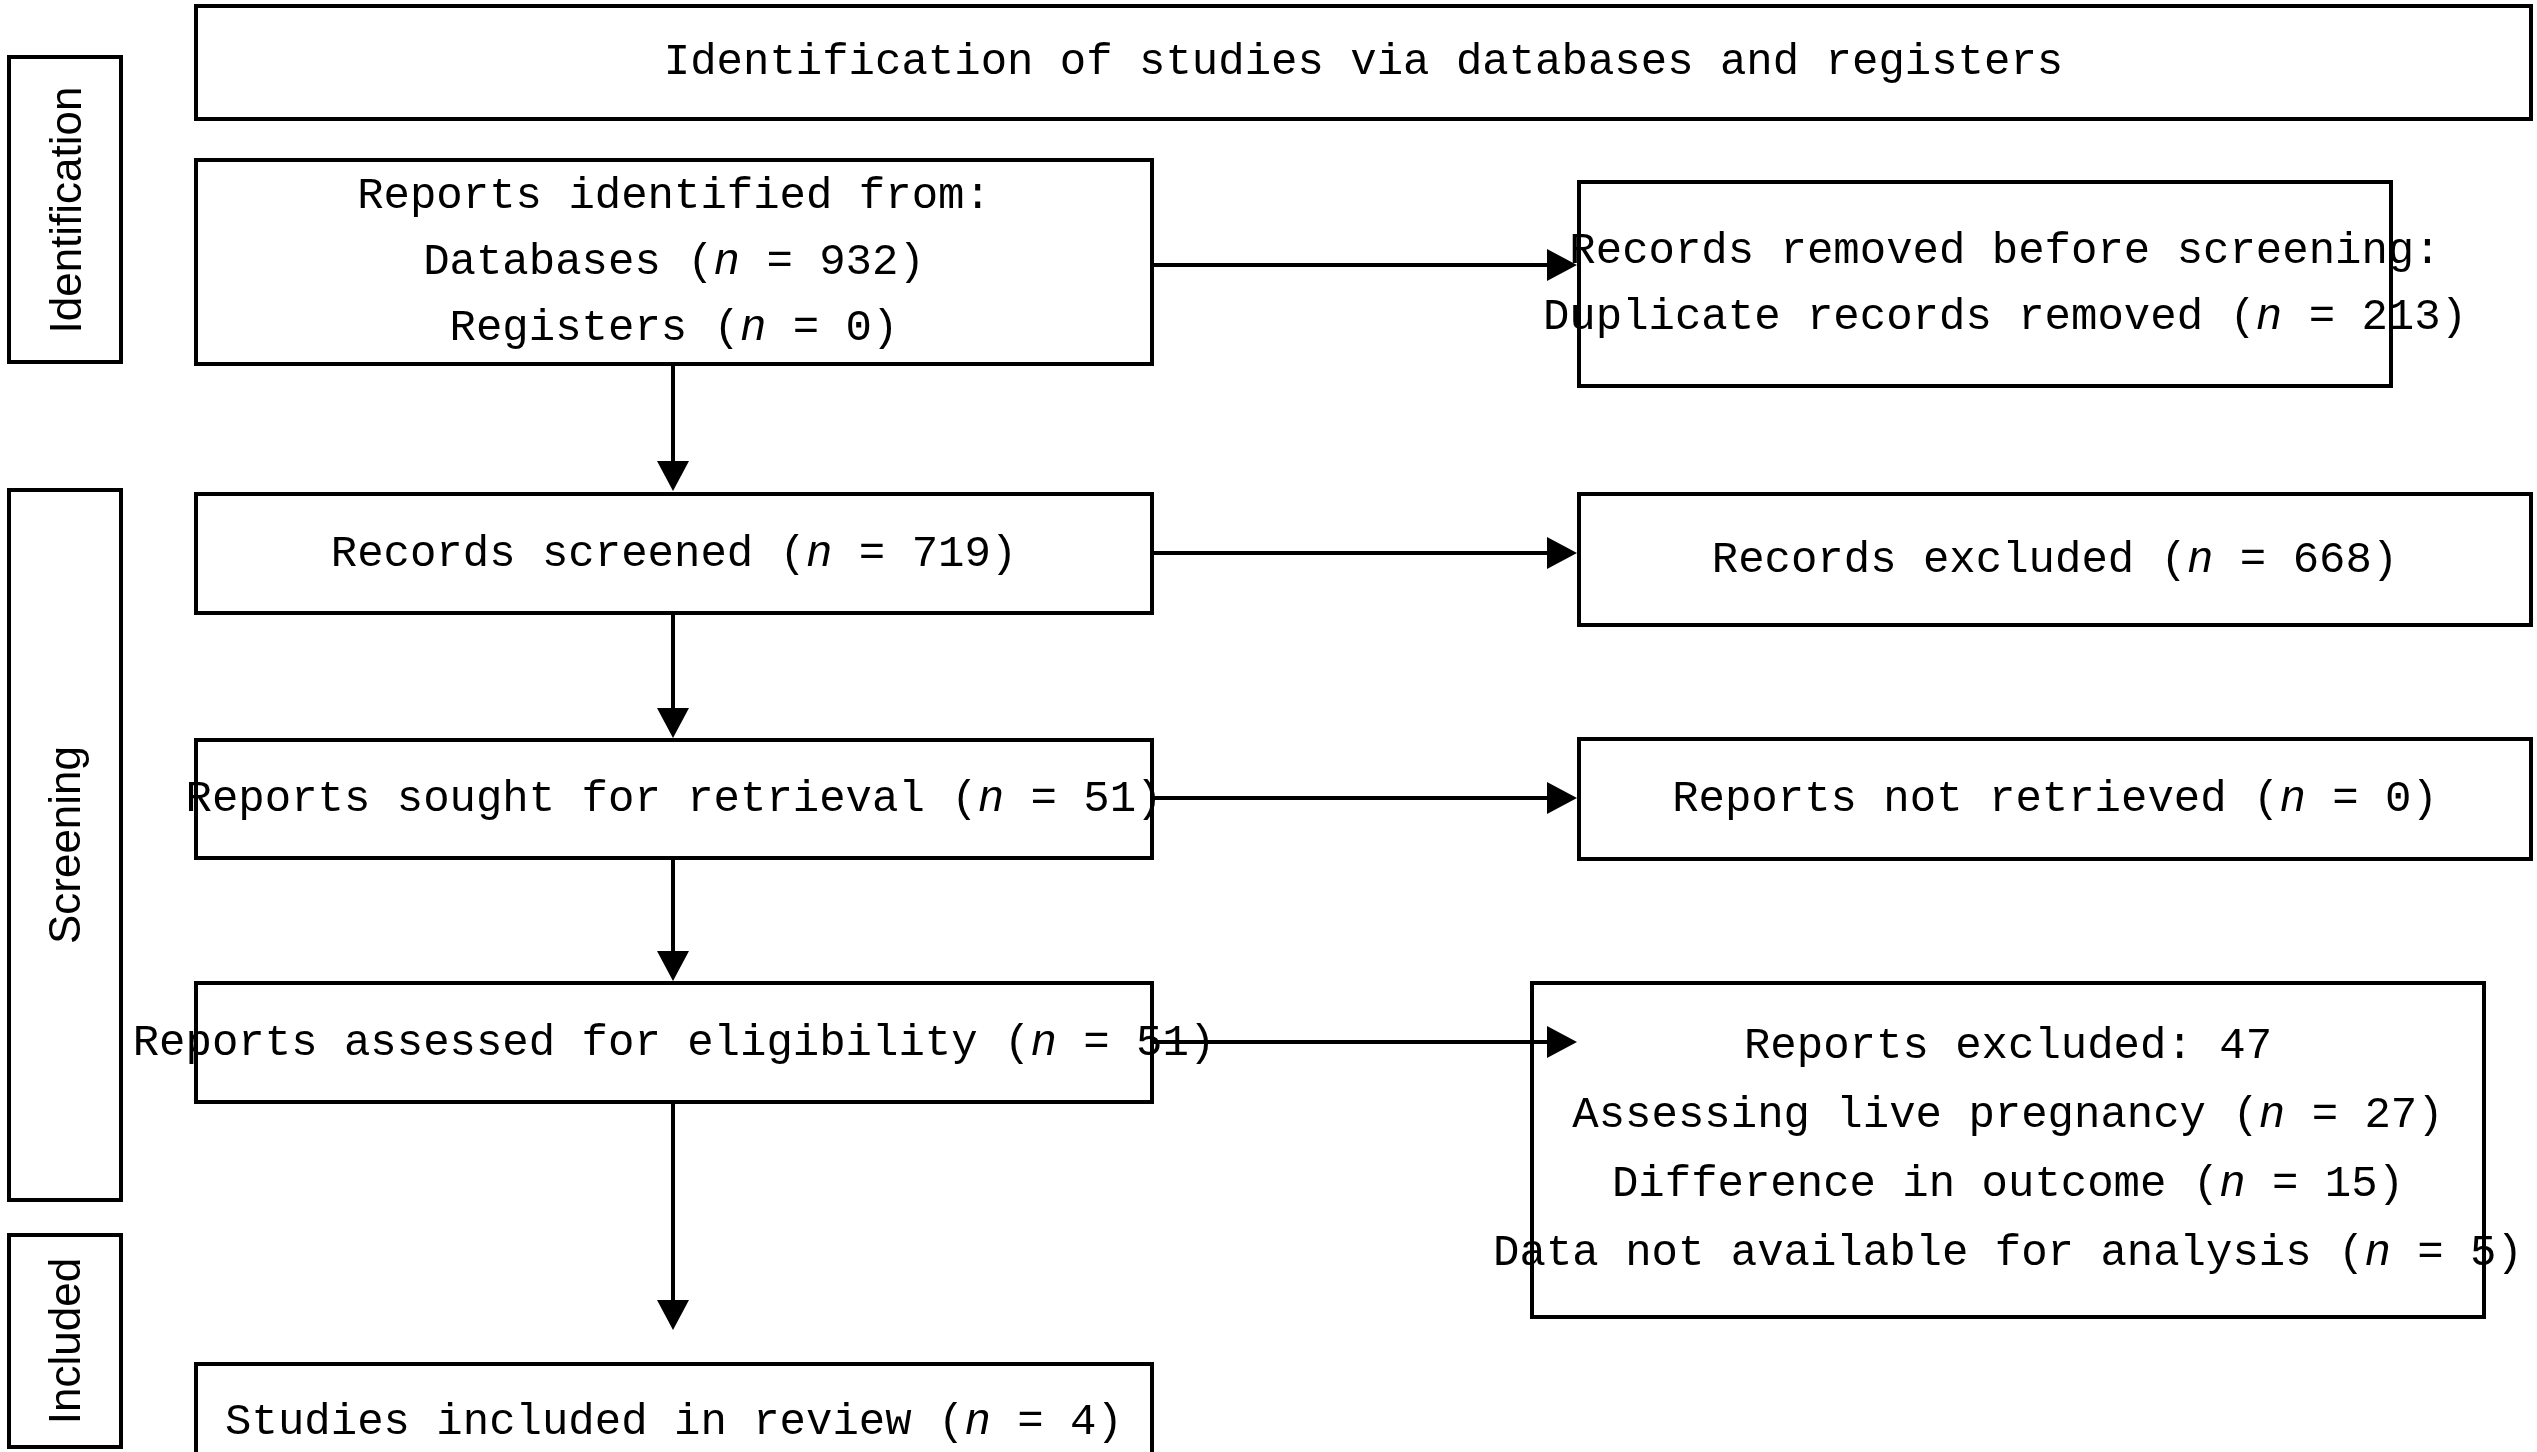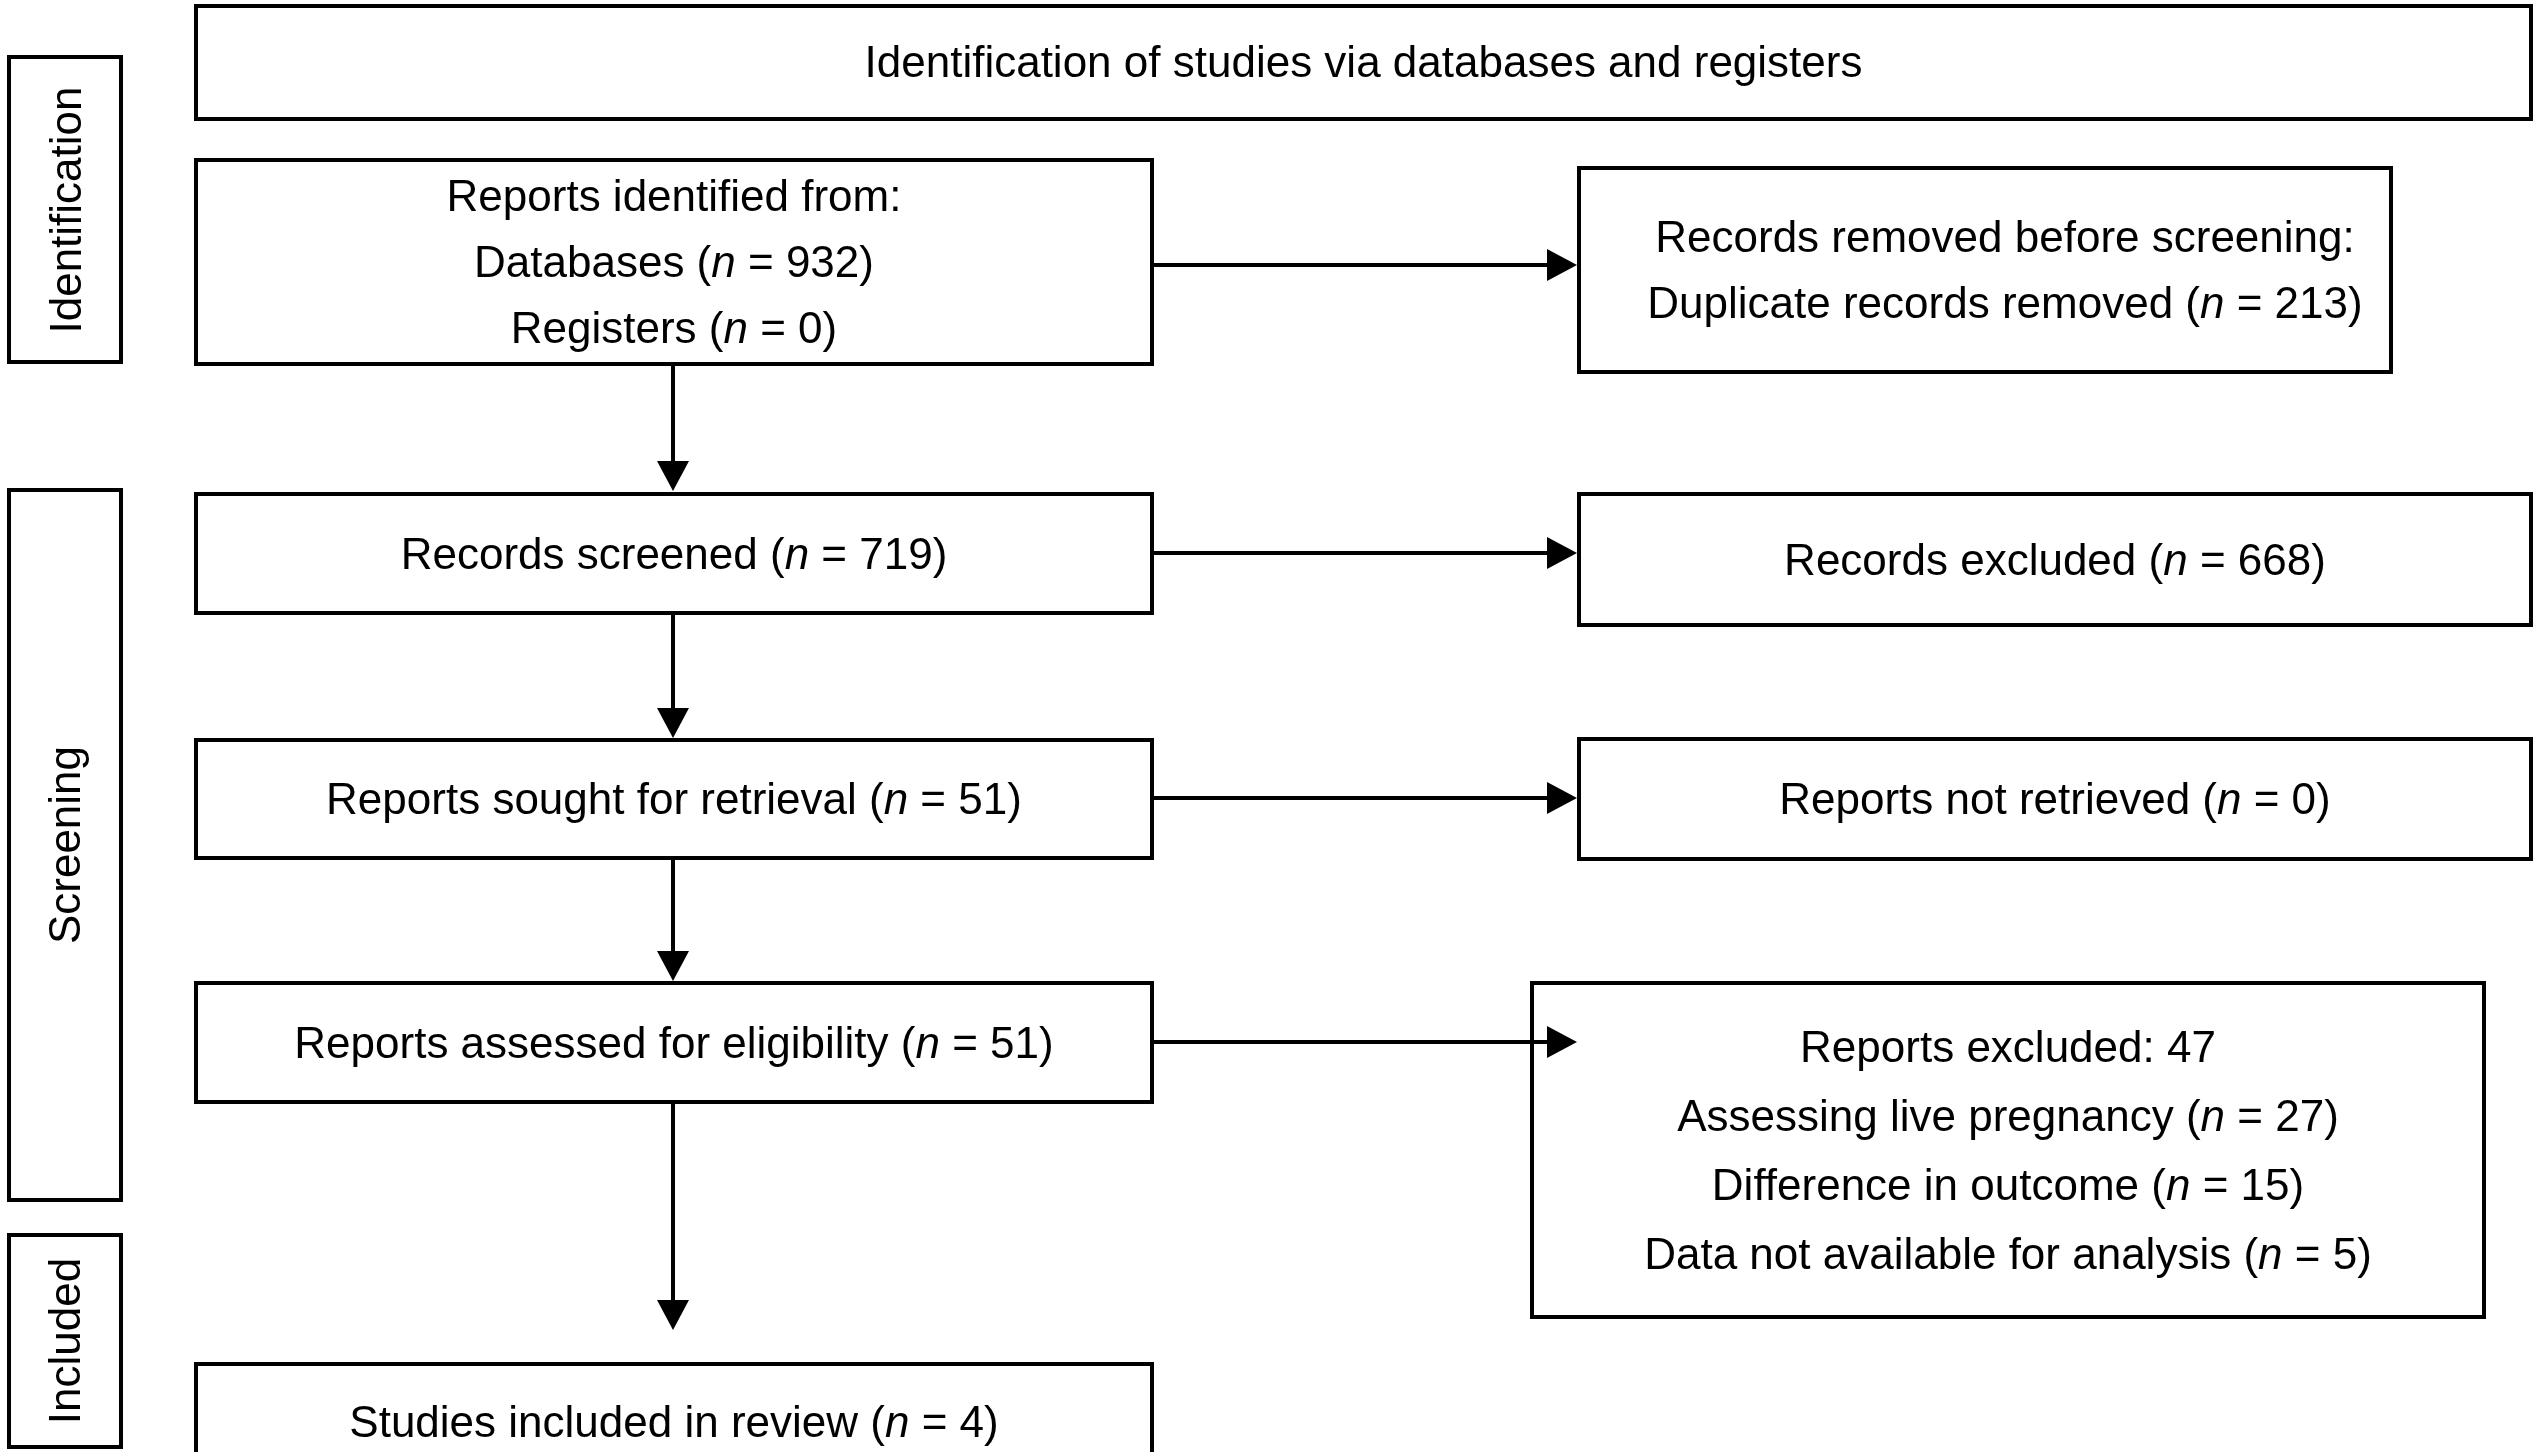--- a/index.html
+++ b/index.html
@@ -20,20 +20,21 @@
     box-sizing: border-box;
     border: 4.4px solid #000000;
     background: #ffffff;
     display: flex;
     flex-direction: column;
     align-items: center;
     justify-content: center;
     text-align: center;
     font-size: 44px;
     line-height: 66px;
+    font-family: Liberation Mono, monospace;
   }
   .fbox .line { white-space: nowrap; }
   .fbox .line i { font-style: italic; }
 
   
   .header-box { left: 194px; top: 3.6px; width: 2339px; height: 117px; }
 
   
   .stage-box {
     position: absolute;
@@ -57,21 +58,21 @@
   .stage-included       { top: 1233px; height: 216px; }
 
   
   .box-a { left: 194px; top: 158px;  width: 960px; height: 208px; }
   .box-b { left: 194px; top: 492px;  width: 960px; height: 123px; }
   .box-c { left: 194px; top: 738px;  width: 960px; height: 122px; }
   .box-d { left: 194px; top: 981px; width: 960px; height: 123px; }
   .box-e { left: 194px; top: 1330px; width: 960px; height: 119px; margin-top: 32px; }
 
   
-  .box-r1 { left: 1577px; top: 166px;  width: 816px; height: 208px; padding-left: 40px; }
+  .box-r1 { left: 1577px; top: 180px;  width: 816px; height: 208px; padding-left: 40px; }
   .box-r2 { left: 1577px; top: 492px;  width: 956px; height: 135px; }
   .box-r3 { left: 1577px; top: 737px;  width: 956px; height: 124px; }
   .box-r4 { left: 1530px; top: 981px; width: 956px; height: 338px; line-height: 69px; }
 
   
   .arrow-v { position: absolute; width: 36px; }
   .arrow-v::before {
     content: '';
     position: absolute;
     left: calc(50% - 2.2px);

